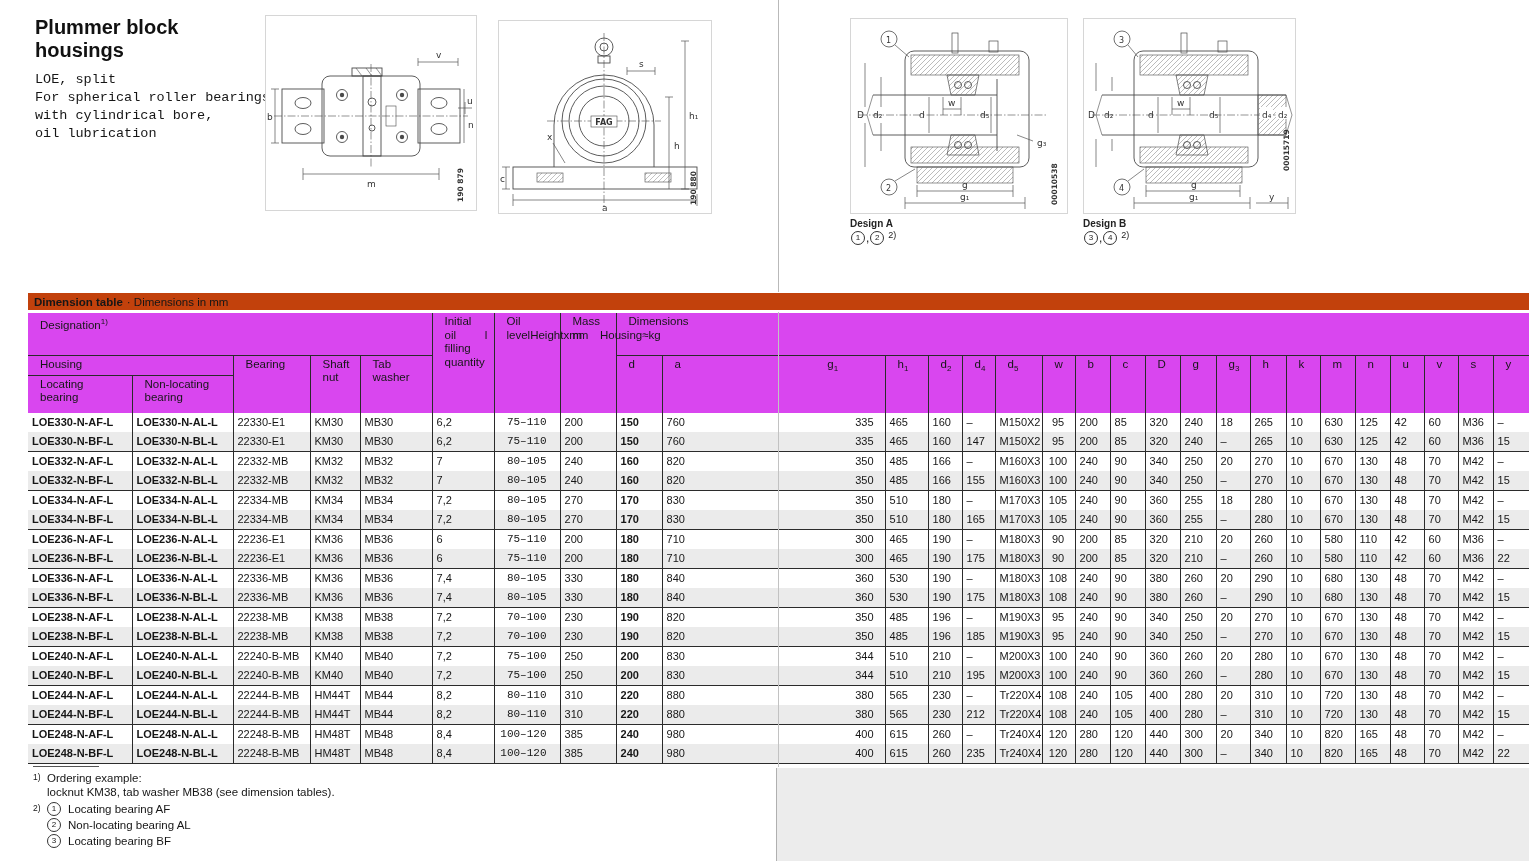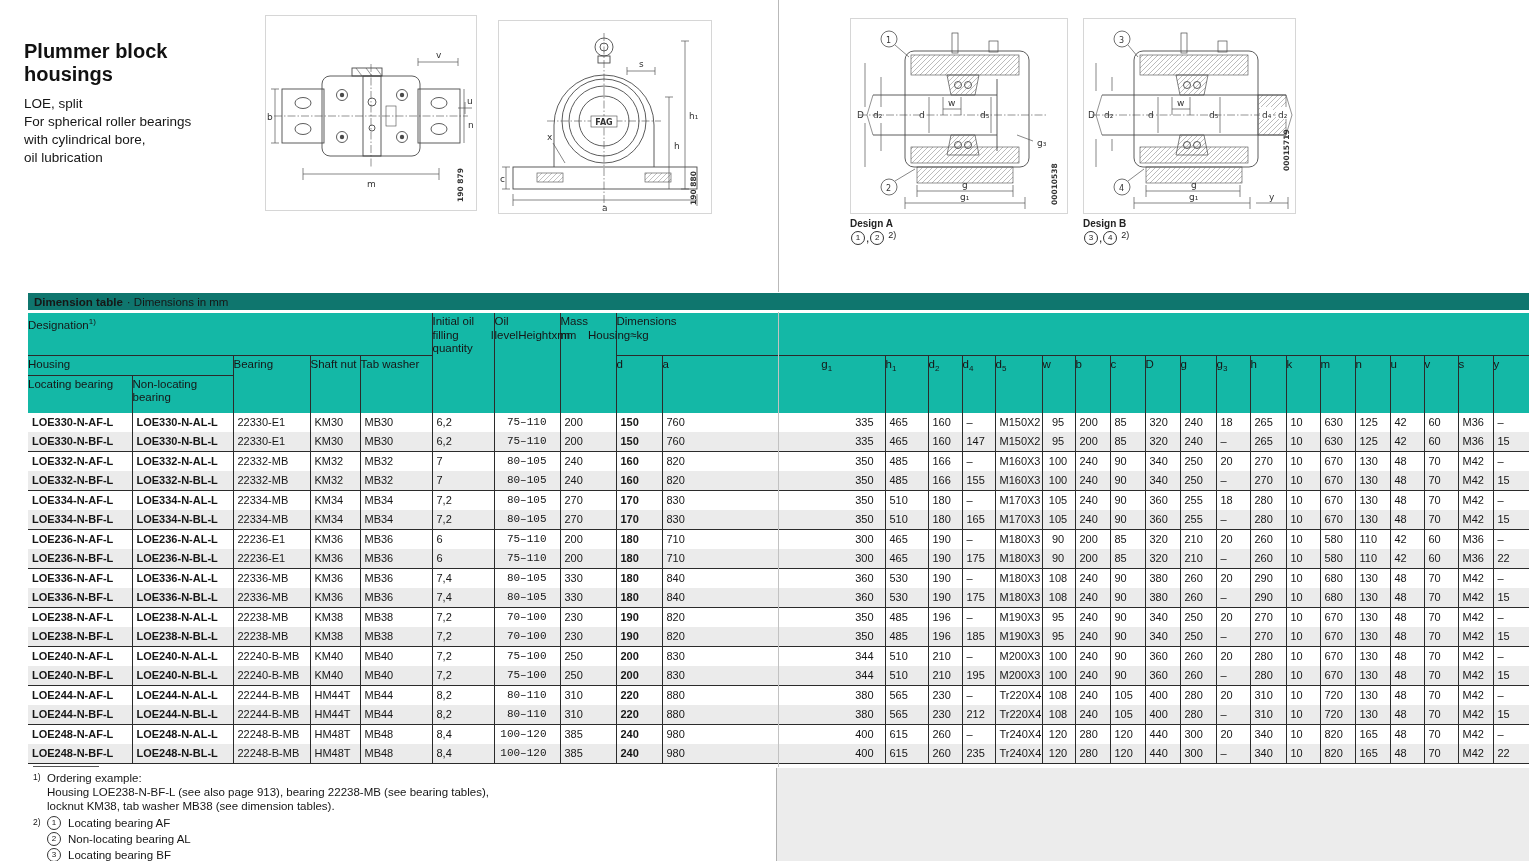--- a/index.html
+++ b/index.html
@@ -1,39 +1,39 @@
 <!DOCTYPE html>
 <html><head>
 <meta charset="utf-8">
 <style>
   html,body{margin:0;padding:0;background:#fff;}
   #page{position:relative;width:1529px;height:861px;background:#fff;overflow:hidden;
         font-family:"Liberation Sans","DejaVu Sans",sans-serif;color:#161616;}
   
-  .title-block{position:absolute;left:24px;top:16px;width:235px;margin-top:24px;}
+  .title-block{position:absolute;left:35px;top:16px;width:235px;}
   .title-block h1{margin:0;font-size:20px;line-height:23px;font-weight:bold;color:#111;}
-  .subtitle{margin-top:9px;font-size:13.5px;line-height:18px;}
+  .subtitle{margin-top:9px;font-size:13.5px;line-height:18px;font-family:Liberation Mono, monospace;}
   
   .figbox{position:absolute;background:#fff;border:1px solid #d6d6d6;}
   .figbox svg{display:block;}
   .fig-caption{position:absolute;font-size:13px;color:#222;}
   .cap-title{font-weight:bold;font-size:10px;}
   .cap-line{margin-top:2px;font-size:12px;display:flex;align-items:center;}
   .circ{display:inline-flex;width:12px;height:12px;border:1px solid #333;border-radius:50%;
         align-items:center;justify-content:center;font-size:8px;line-height:1;flex:none;}
   .cap-line .circ{margin:0 1px;}
   .cap-line sup{font-size:9px;margin-left:3px;position:relative;top:-3px;}
   .vline{position:absolute;width:1px;background:#b9b9b9;}
   
   .tablewrap{position:absolute;left:28px;top:293px;width:1501px;}
-  .tbar{height:17px;background:#0f766e;display:flex;align-items:center;font-size:11.5px;padding-left:6px;box-sizing:border-box;}
+  .tbar{height:17px;background:#c2410c;display:flex;align-items:center;font-size:11.5px;padding-left:6px;box-sizing:border-box;}
   .tbar b{font-weight:bold;}
   .tbar span{margin-left:4px;}
   table{border-collapse:collapse;table-layout:fixed;width:1501px;margin-top:3px;font-size:11px;}
-  thead td{background:#14b8a6;vertical-align:top;padding:2px 0;font-size:11.5px;line-height:13.5px;font-weight:normal;}
+  thead td{background:#d946ef;vertical-align:top;padding:2px 12px;font-size:11.5px;line-height:13.5px;font-weight:normal;}
   thead td.bl{border-left:1px solid #2b2b2b;}
   thead td.bb{border-bottom:1px solid #2b2b2b;}
   thead sup{font-size:8px;}
   .hcell{display:flex;flex-direction:row;height:100%;align-items:center;}
   .hcell .blk1{height:41px;}
   .hcell .grow{flex:1;}
   .rowA{height:42px;} .rowB{height:20px;} .rowC{height:38px;}
   td.dimh{vertical-align:top;}
   td.dimh.tr{text-align:center;padding-right:11px;}
   td.dimh sub{font-size:8px;}
@@ -1000,21 +1000,20 @@
   </div>
 
   <div class="vline" style="left:778px;top:312px;height:455px;background:#c2c2c2"></div>
 
   <div class="footnotes">
     <div class="fn-rule"></div>
     <div class="fn">
       <sup>1)</sup>
       <div class="fn-body">
         <div>Ordering example:</div>
-        <div>Housing LOE238-N-BF-L (see also page 913), bearing 22238-MB (see bearing tables),</div>
         <div>locknut KM38, tab washer MB38 (see dimension tables).</div>
       </div>
     </div>
     <div class="fn">
       <sup>2)</sup>
       <div class="fn-body">
         <div class="fn-item">
             <span class="circ">1</span>
             <span>Locating bearing AF</span>
           </div>

